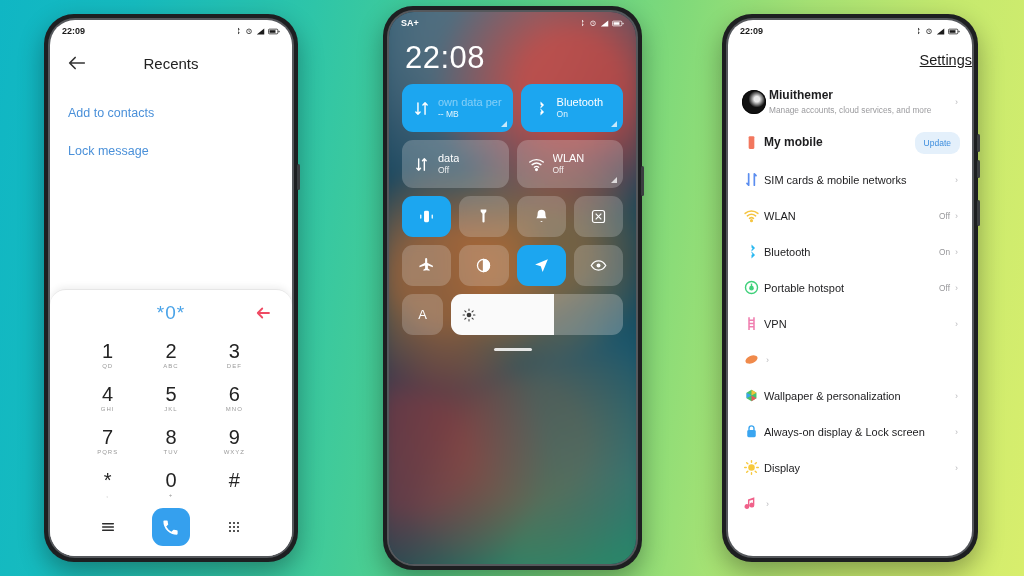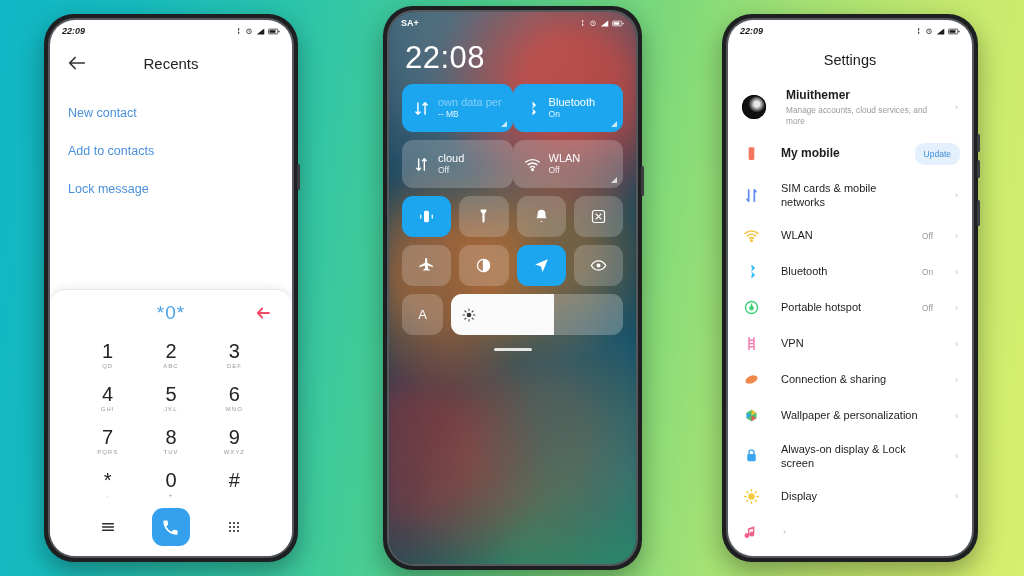--- a/index.html
+++ b/index.html
@@ -41,21 +41,21 @@
   #phone-left  { left:44px;  top:14px;  width:254px; height:548px; }
   #phone-mid   { left:383px; top:6px;   width:259px; height:564px; }
   #phone-right { left:722px; top:14px;  width:256px; height:548px; }
 
   
   .statusbar {
     height:22px; display:flex; align-items:center;
     justify-content:space-between; padding:0 12px;
     font-size:9px; font-weight:bold;
   }
-  .statusbar.light { color:#1a1a1a;font-style:italic; }
+  .statusbar.light { color:#1a1a1a; }
   .statusbar.dark  { color:#fff; }
   .sb-icons { display:flex; align-items:center; gap:3px; }
   .sb-icons svg { display:block; }
 
   
   #phone-left .screen { display:flex; flex-direction:column; background:#fff; }
   .recents-head {
     display:flex; align-items:center; padding:10px 16px 6px; position:relative;
   }
   .back-arrow { width:22px; height:22px; color:#333; cursor:pointer; }
@@ -115,21 +115,21 @@
     filter:blur(7px);
     transform:scale(1.08);
   }
   .cc-body { position:absolute; inset:0; display:flex; flex-direction:column; }
   .cc-clock { padding:8px 16px 0; color:#fff; display:flex; align-items:flex-end; gap:9px; }
   .cc-time { font-size:31px; font-weight:400; letter-spacing:.5px; line-height:1; }
   .cc-datewrap { display:flex; align-items:center; gap:9px; padding-bottom:3px; }
   .cc-date { font-size:10.5px; font-weight:400; opacity:.96; }
   .cc-clock .mini { width:13px; height:13px; color:#fff; opacity:.92; cursor:pointer; }
   .cc-tiles { padding:11px 13px 0; display:flex; flex-direction:column; gap:8px; }
-  .cc-row2 { display:grid; grid-template-columns:1fr 1fr; }
+  .cc-row2 { display:grid; grid-template-columns:1fr 1fr; gap:8px; }
   .big-tile {
     height:48px; border-radius:11px; display:flex; align-items:center;
     gap:8px; padding:0 11px; position:relative; cursor:pointer;
     background:rgba(235,235,235,.24); backdrop-filter:blur(3px);
   }
   .big-tile.on { background:#1ca6f0; }
   .big-tile svg { width:17px; height:17px; color:#fff; flex:none; }
   .big-tile .txt { color:#fff; min-width:0; }
   .big-tile .t1 { font-size:11px; line-height:1.25; white-space:nowrap; overflow:hidden; text-overflow:ellipsis; }
   .big-tile .t2 { font-size:8.5px; opacity:.88; line-height:1.3; }
@@ -160,30 +160,30 @@
     position:absolute; left:0; top:0; bottom:0; background:#fafafa;
     display:flex; align-items:center; padding-left:11px;
   }
   .slider .fill svg { width:14px; height:14px; color:#3a3a3a; }
   .cc-handle {
     margin:13px auto 0; width:38px; height:3px; border-radius:2px; background:rgba(255,255,255,.85);
   }
 
   
   #phone-right .screen { background:#fff; display:flex; flex-direction:column; }
-  .set-title { text-align:center; font-size:14.5px; color:#1a1a1a; padding:10px 0 8px; }
+  .set-title { text-align:right; font-size:14.5px; color:#1a1a1a; padding:10px 0 8px;text-decoration:underline; }
   .searchbar {
     margin:0 14px 6px; height:28px; border-radius:14px; background:#f0f0f2;
     display:flex; align-items:center; gap:7px; padding:0 11px; cursor:text;
   }
   .searchbar svg { width:12px; height:12px; color:#3a8fd8; flex:none; }
   .searchbar span { font-size:10.5px; color:#a2a2a6; }
   .set-list { flex:1; overflow:hidden; padding-top:4px; }
   .set-row {
-    display:flex; align-items:center; gap:20px; padding:8px 12px 8px 14px;
+    display:flex; align-items:center; gap:3px; padding:8px 12px 8px 14px;
     cursor:pointer; min-height:36px;
   }
   .set-ico { width:19px; height:19px; flex:none; display:flex; align-items:center; justify-content:center; }
   .set-ico svg { width:17px; height:17px; }
   .set-main { flex:1; min-width:0; }
   .set-label { font-size:11px; color:#1d1d1f; line-height:1.3; }
   .set-sub { font-size:8.3px; color:#9b9b9e; line-height:1.35; margin-top:1px; }
   .set-val { font-size:8.3px; color:#97979a; }
   .set-chev { width:7px; color:#b9b9bd; font-size:9px; text-align:center; flex:none; }
   .avatar {
@@ -228,21 +228,20 @@
       </div>
 
       <div class="recents-head">
         <svg class="back-arrow" viewBox="0 0 24 24" fill="none" stroke="currentColor" stroke-width="1.8" stroke-linecap="round" stroke-linejoin="round">
             <path d="M20 12H4M10 6l-6 6 6 6"></path>
           </svg>
         <div class="recents-title">Recents</div>
       </div>
 
       <div class="action-list">
-        <div class="action-link">New contact</div>
         <div class="action-link">Add to contacts</div>
         <div class="action-link">Lock message</div>
       </div>
 
       <div class="dial-sheet">
         <div class="dial-display">
           <span class="dial-number">*0*</span>
           <svg class="dial-del" viewBox="0 0 24 24" fill="none" stroke="currentColor" stroke-width="2.4" stroke-linecap="round" stroke-linejoin="round">
               <path d="M20 12H5M11 6l-6 6 6 6"></path>
             </svg>
@@ -382,21 +381,21 @@
               <span class="corner"></span>
             </div>
           </div>
 
           <div class="cc-row2">
             <div class="big-tile">
               <svg viewBox="0 0 24 24" fill="none" stroke="currentColor" stroke-width="2" stroke-linecap="round">
                   <path d="M8 4v16M8 20l-2.6-2.6M8 20l2.6-2.6M16 20V4M16 4l-2.6 2.6M16 4l2.6 2.6"></path>
                 </svg>
               <div class="txt">
-                <div class="t1">cloud</div>
+                <div class="t1">data</div>
                 <div class="t2">Off</div>
               </div>
             </div>
             <div class="big-tile">
               <svg viewBox="0 0 24 24" fill="none" stroke="currentColor" stroke-width="2" stroke-linecap="round">
                   <path d="M2.5 8.5a15 15 0 0119 0M5.8 12.2a10 10 0 0112.4 0M9 15.8a5 5 0 016 0"></path>
                   <circle cx="12" cy="19.2" r="1.2" fill="currentColor"></circle>
                 </svg>
               <div class="txt">
                 <div class="t1">WLAN</div>
@@ -599,23 +598,20 @@
           <span class="set-val"></span>
           <div class="set-chev">›</div>
         </div>
 
         <div class="set-row">
           <span class="set-ico">
               <svg viewBox="0 0 24 24">
                 <ellipse cx="12" cy="12" rx="9" ry="5.2" fill="#f08a4b" transform="rotate(-22 12 12)"></ellipse>
               </svg>
             </span>
-          <div class="set-main">
-              <div class="set-label">Connection &amp; sharing</div>
-            </div>
           <div class="set-chev">›</div>
         </div>
 
         <div class="set-row">
           <span class="set-ico">
               <svg viewBox="0 0 24 24">
                 <path d="M12 4l7 4v8l-7 4-7-4V8z" fill="#49c16a"></path>
                 <path d="M12 4l7 4-7 4z" fill="#f2c33c"></path>
                 <path d="M5 8l7 4-7 4z" fill="#3aa5f0"></path>
                 <path d="M12 12l7 4-7 4z" fill="#e8585f"></path>

